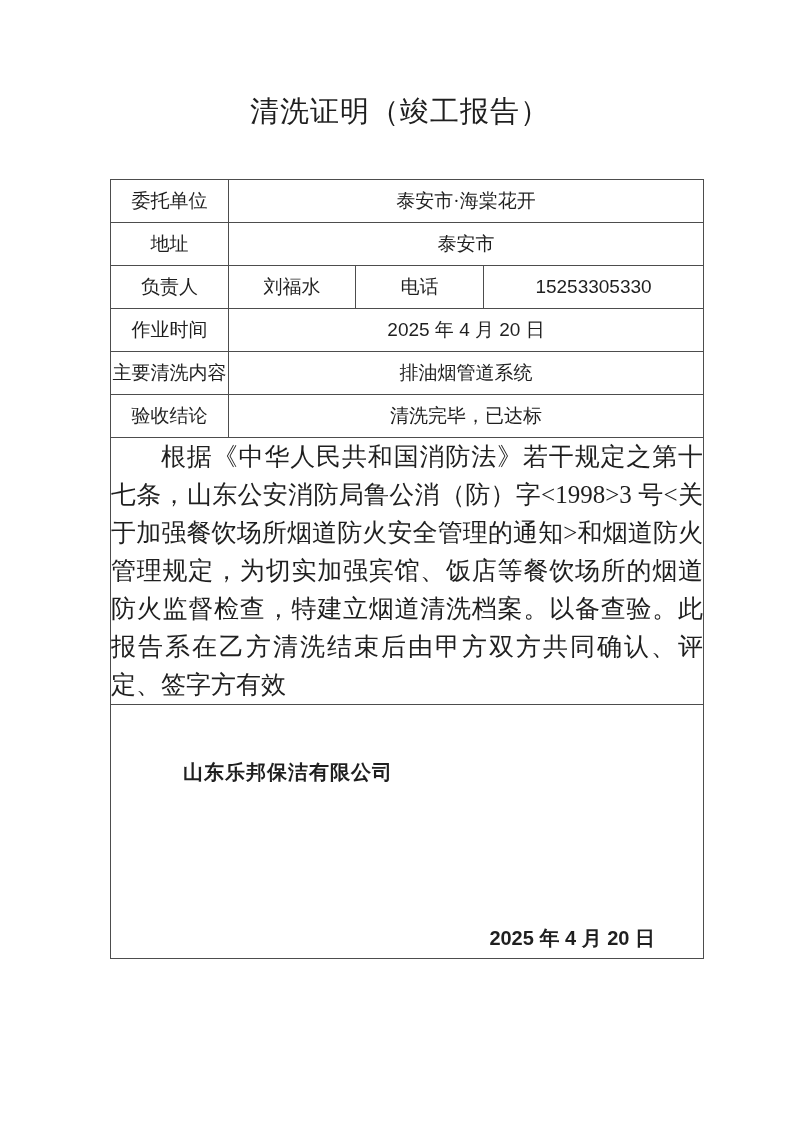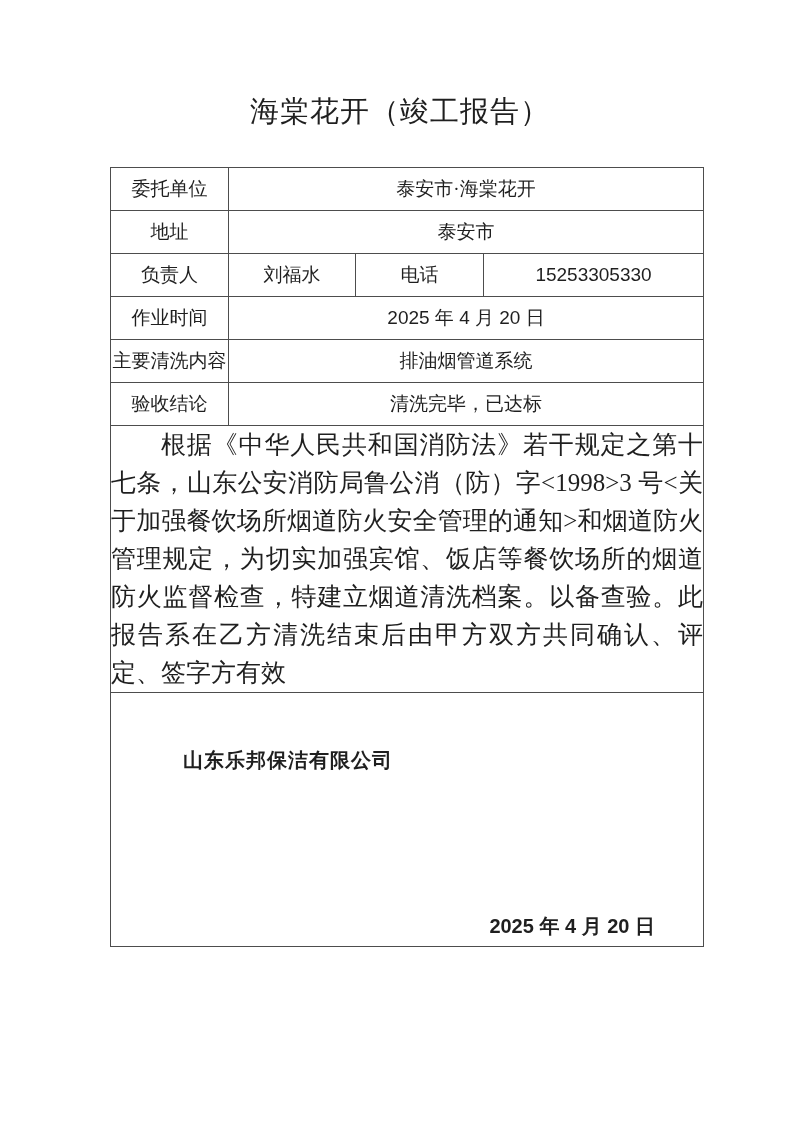--- a/index.html
+++ b/index.html
@@ -21,21 +21,21 @@
     text-align: center;
     font-size: 29px;
     font-weight: 400;
     letter-spacing: 1px;
     font-family: "Liberation Serif", "DejaVu Serif", serif;
   }
   table.report-table {
     border-collapse: collapse;
     table-layout: fixed;
     width: 593px;
-    margin: 35px 0 0 110px;
+    margin: 47px 0 0 110px;
   }
   table.report-table td {
     border: 1px solid #4d4d4d;
     text-align: center;
     vertical-align: middle;
     font-size: 19px;
     padding: 0;
     overflow: hidden;
   }
   tr.data-row { height: 43px; }
@@ -80,21 +80,21 @@
     font-family: "Liberation Sans", "DejaVu Sans", sans-serif;
     font-weight: 700;
     font-size: 20px;
   }
 </style>
 </head>
 <body>
 
 <div class="doc-page">
 
-  <h1 class="doc-title">海棠花开（竣工报告）</h1>
+  <h1 class="doc-title">清洗证明（竣工报告）</h1>
 
   <table class="report-table">
     <colgroup>
       <col style="width:118px">
       <col style="width:127px">
       <col style="width:128px">
       <col style="width:220px">
     </colgroup>
 
     <tbody>

